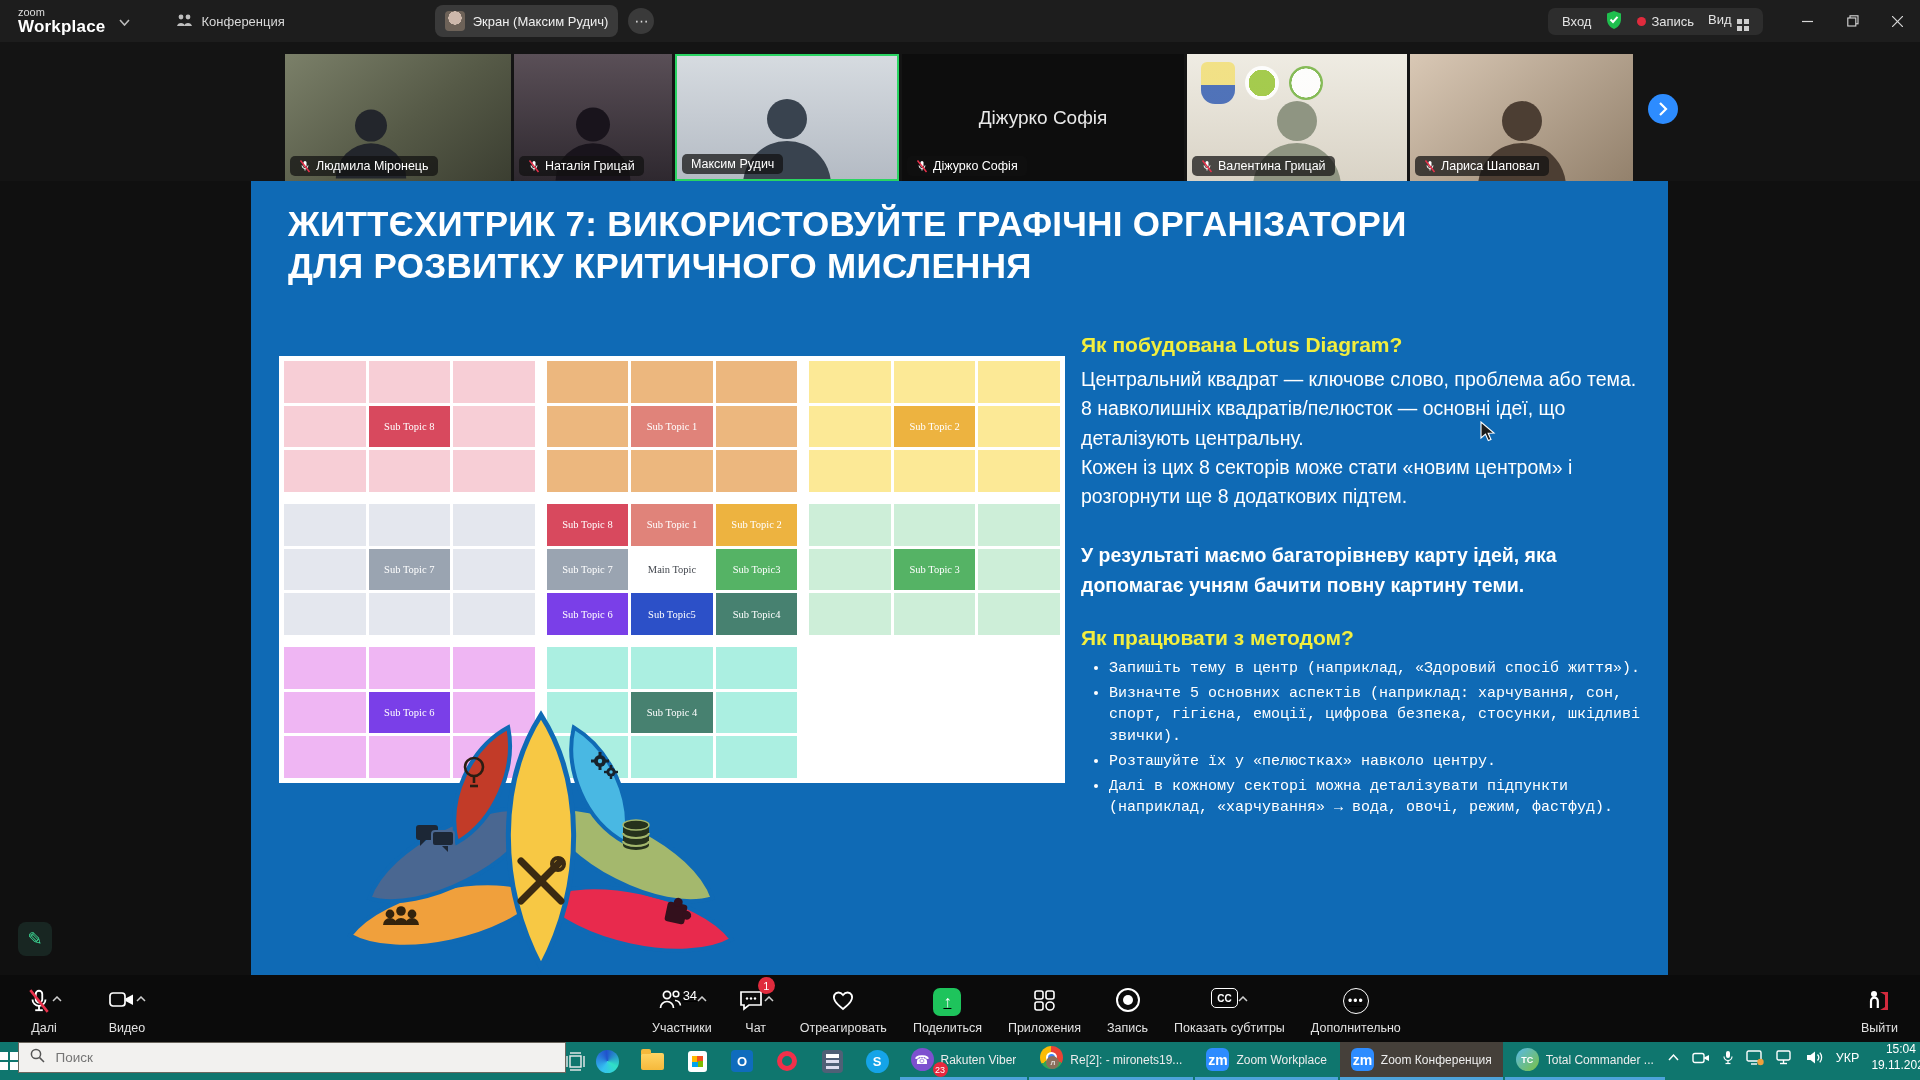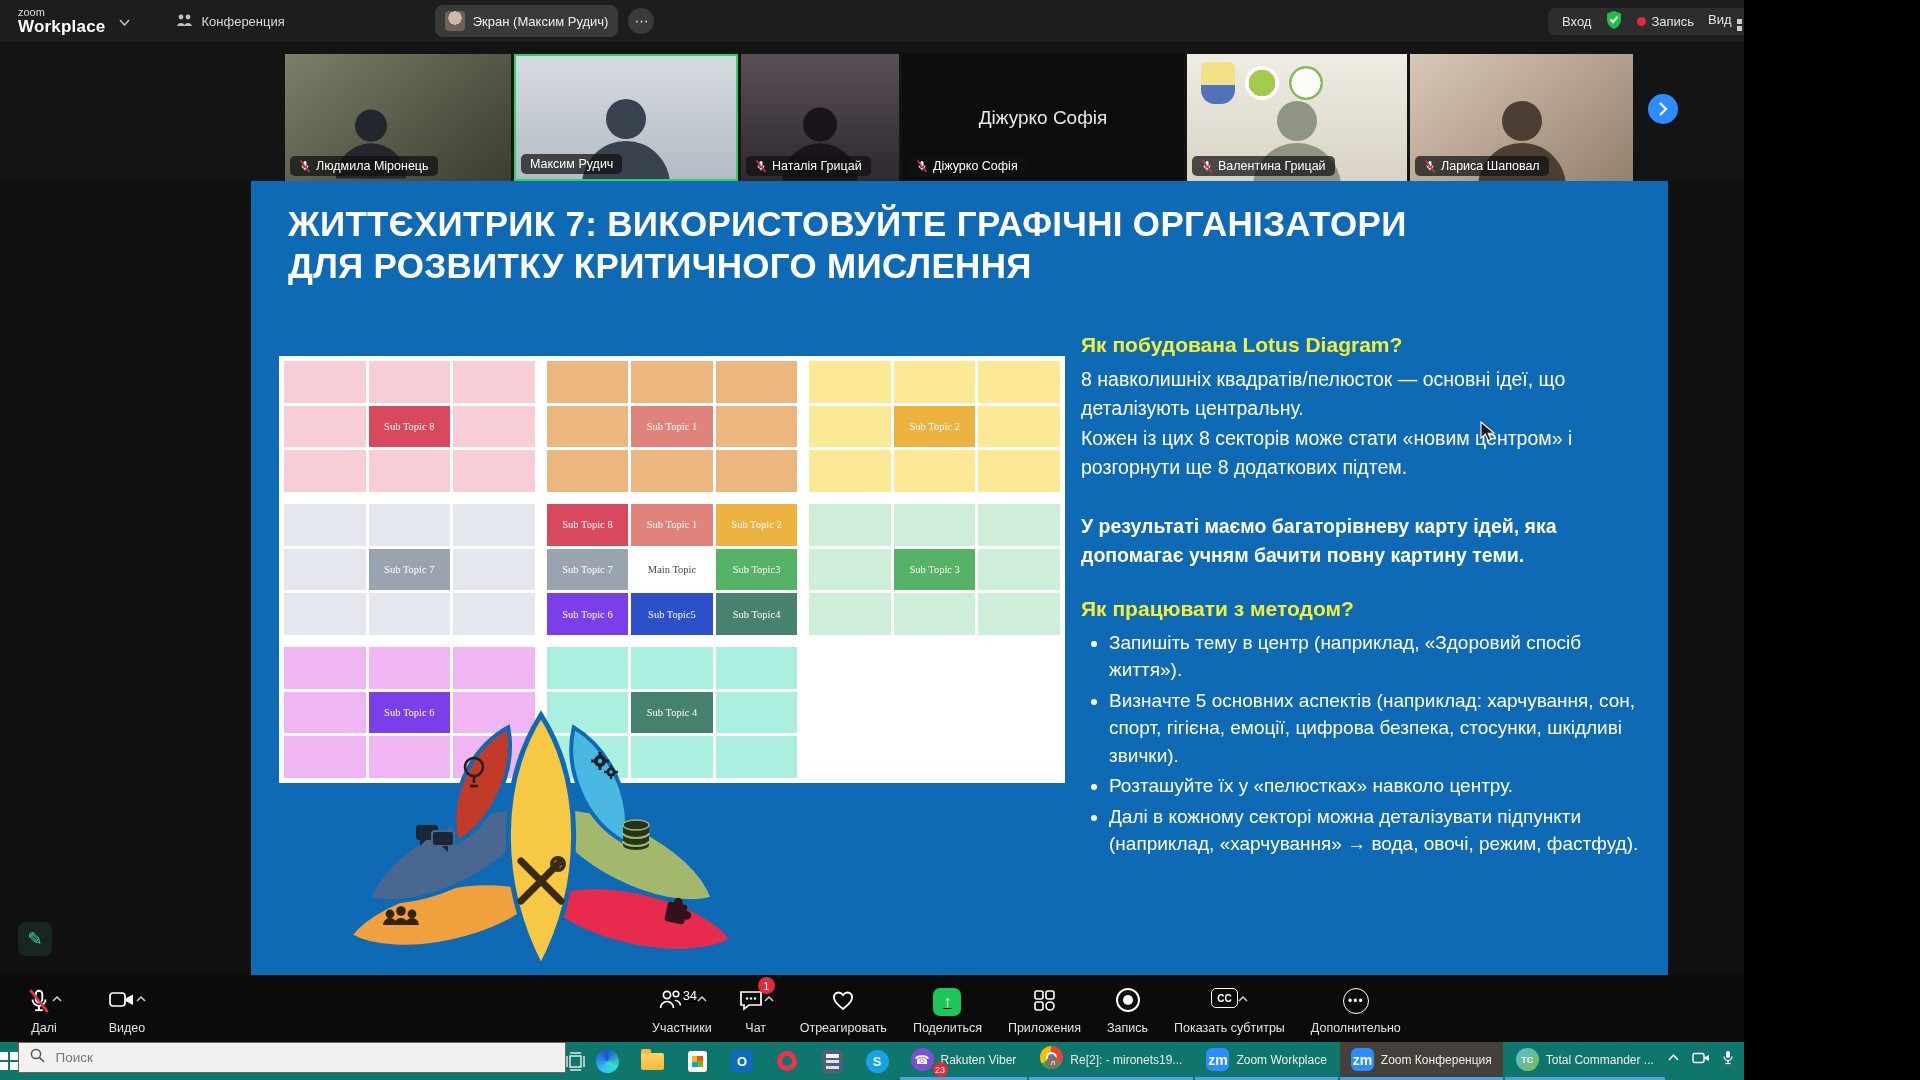--- a/index.html
+++ b/index.html
@@ -1,18 +1,18 @@
 <!DOCTYPE html>
 <html style="--slide_bg: #0f6ab5; --accent_yellow: #f2ee3e; --zoom_blue: #2d8cff; --active_green: #2ad463; --record_red: #e02b3d; --share_green: #1ec45c; --taskbar_underline: #4da3da;"><head>
 <meta charset="utf-8">
 <style>
   html,body{margin:0;padding:0;background:#000;}
   *{box-sizing:border-box;}
   body{font-family:"Liberation Sans",sans-serif;}
-  #screen{position:relative;width:1744px;height:1080px;background:#101010;overflow:hidden;}
+  #screen{position:relative;width:1920px;height:1080px;background:#101010;overflow:hidden;}
 
   
   .titlebar{position:absolute;left:0;top:0;width:1920px;height:42px;background:#1d1d1d;display:flex;align-items:center;}
   .logo{margin-left:18px;line-height:1;color:#fff;}
   .logo .l1{font-size:11px;color:#ddd;}
   .logo .l2{font-size:17px;font-weight:bold;letter-spacing:.2px;}
   .chev-down{margin-left:14px;color:#bbb;}
   .tab{display:flex;align-items:center;gap:8px;color:#d8d8d8;font-size:13px;margin-left:46px;}
   .tab-active{margin-left:150px;background:#3a3a3a;border-radius:8px;height:32px;padding:0 10px;display:flex;align-items:center;gap:8px;color:#f0f0f0;font-size:13px;}
   .avatar{width:20px;height:20px;border-radius:4px;background:radial-gradient(circle at 50% 35%,#cdb8ab 0 40%,#6d6258 41% 100%);}
@@ -56,21 +56,21 @@
   .slide-title{position:absolute;left:37px;top:22px;width:1135px;color:#fff;font-size:35px;font-weight:bold;line-height:1.2;letter-spacing:.3px;}
   .lotus-panel{position:absolute;left:28px;top:175px;width:786px;height:427px;background:#fff;padding:5px;display:grid;grid-template-columns:1fr 1fr 1fr;grid-template-rows:1fr 1fr 1fr;gap:12px;}
   .block{display:grid;grid-template-columns:1fr 1fr 1fr;grid-template-rows:1fr 1fr 1fr;gap:3px;}
   .cell{display:flex;align-items:center;justify-content:center;font-family:"Liberation Serif",serif;font-size:10.5px;color:#fff;text-align:center;}
   .slide-text{position:absolute;left:830px;top:152px;width:572px;color:#fff;}
   .yellow-h{color:var(--accent_yellow);font-size:21px;font-weight:bold;margin-bottom:8px;}
   .sline{font-size:19.5px;line-height:1.5;}
   .result{font-weight:bold;font-size:19.5px;line-height:1.5;margin-top:30px;}
   .yellow-h2{color:var(--accent_yellow);font-size:21px;font-weight:bold;margin-top:26px;}
   .bullets{margin:8px 0 0 0;padding-left:28px;}
-  .bullets li{font-size:19px;line-height:1.45;margin-bottom:3px;}
+  .bullets li{font-size:15px;line-height:1.45;margin-bottom:3px;font-family:Liberation Mono, monospace;}
   .lotus-flower{position:absolute;left:95px;top:528px;width:390px;height:266px;}
   .annot-btn{position:absolute;left:18px;top:922px;width:34px;height:34px;border-radius:8px;background:rgba(26,42,38,.85);display:flex;align-items:center;justify-content:center;color:#3ddc97;font-size:18px;}
   .cursor{position:absolute;left:1228px;top:240px;}
 
   
   .toolbar{position:absolute;left:0;top:975px;width:1920px;height:67px;background:#0b0b0b;}
   .tb-group{position:absolute;top:0;height:67px;display:flex;align-items:stretch;}
   .tb-left{left:22px;gap:38px;}
   .tb-center{left:648px;gap:18px;}
   .tb-rightg{right:18px;}
@@ -200,38 +200,38 @@
               <svg width="12" height="13" viewBox="0 0 24 26">
                 <rect x="9" y="2" width="6" height="12" rx="3" fill="#fff"></rect>
                 <path d="M6 11 a6 6 0 0 0 12 0" fill="none" stroke="#fff" stroke-width="2"></path>
                 <line x1="12" y1="17" x2="12" y2="21" stroke="#fff" stroke-width="2"></line>
                 <line x1="3" y1="1" x2="21" y2="24" stroke="#e8304a" stroke-width="3"></line>
               </svg>
             </span>
             <span class="pillname">Людмила Міронець</span>
           </div>
         </div>
-        <div class="tile tile-2">
-          <div class="person"></div>
-          <div class="name-pill">
-            <span class="pillname">Максим Рудич</span>
-          </div>
-        </div>
         <div class="tile tile-3">
           <div class="person"></div>
           <div class="name-pill">
             <span class="pillmic">
               <svg width="12" height="13" viewBox="0 0 24 26">
                 <rect x="9" y="2" width="6" height="12" rx="3" fill="#fff"></rect>
                 <path d="M6 11 a6 6 0 0 0 12 0" fill="none" stroke="#fff" stroke-width="2"></path>
                 <line x1="12" y1="17" x2="12" y2="21" stroke="#fff" stroke-width="2"></line>
                 <line x1="3" y1="1" x2="21" y2="24" stroke="#e8304a" stroke-width="3"></line>
               </svg>
             </span>
             <span class="pillname">Наталія Грицай</span>
+          </div>
+        </div>
+        <div class="tile tile-2">
+          <div class="person"></div>
+          <div class="name-pill">
+            <span class="pillname">Максим Рудич</span>
           </div>
         </div>
         <div class="tile tile-4">
           <div class="tile-center-name">Діжурко Софія</div>
           <div class="name-pill">
             <span class="pillmic">
               <svg width="12" height="13" viewBox="0 0 24 26">
                 <rect x="9" y="2" width="6" height="12" rx="3" fill="#fff"></rect>
                 <path d="M6 11 a6 6 0 0 0 12 0" fill="none" stroke="#fff" stroke-width="2"></path>
                 <line x1="12" y1="17" x2="12" y2="21" stroke="#fff" stroke-width="2"></line>
@@ -454,20 +454,21 @@
       <g transform="translate(195,172)">
         <line x1="-20" y1="-20" x2="20" y2="20" stroke="#3a2a12" stroke-width="7" stroke-linecap="round"></line>
         <line x1="20" y1="-20" x2="-20" y2="20" stroke="#3a2a12" stroke-width="7" stroke-linecap="round"></line>
         <circle cx="17" cy="-17" r="6" fill="none" stroke="#3a2a12" stroke-width="4"></circle>
       </g>
     </svg>
 
     <div class="slide-text">
       <div class="yellow-h">Як побудована Lotus Diagram?</div>
       <div id="s1lines">
+          <div class="sline">Центральний квадрат — ключове слово, проблема або тема.</div>
           <div class="sline">8 навколишніх квадратів/пелюсток — основні ідеї, що деталізують центральну.</div>
           <div class="sline">Кожен із цих 8 секторів може стати «новим центром» і розгорнути ще 8 додаткових підтем.</div>
         </div>
       <div class="result">У результаті маємо багаторівневу карту ідей, яка допомагає учням бачити повну картину теми.</div>
       <div class="yellow-h2">Як працювати з методом?</div>
       <ul class="bullets" id="bullets">
           <li>Запишіть тему в центр (наприклад, «Здоровий спосіб життя»).</li>
           <li>Визначте 5 основних аспектів (наприклад: харчування, сон, спорт, гігієна, емоції, цифрова безпека, стосунки, шкідливі звички).</li>
           <li>Розташуйте їх у «пелюстках» навколо центру.</li>
           <li>Далі в кожному секторі можна деталізувати підпункти (наприклад, «харчування» → вода, овочі, режим, фастфуд).</li>

